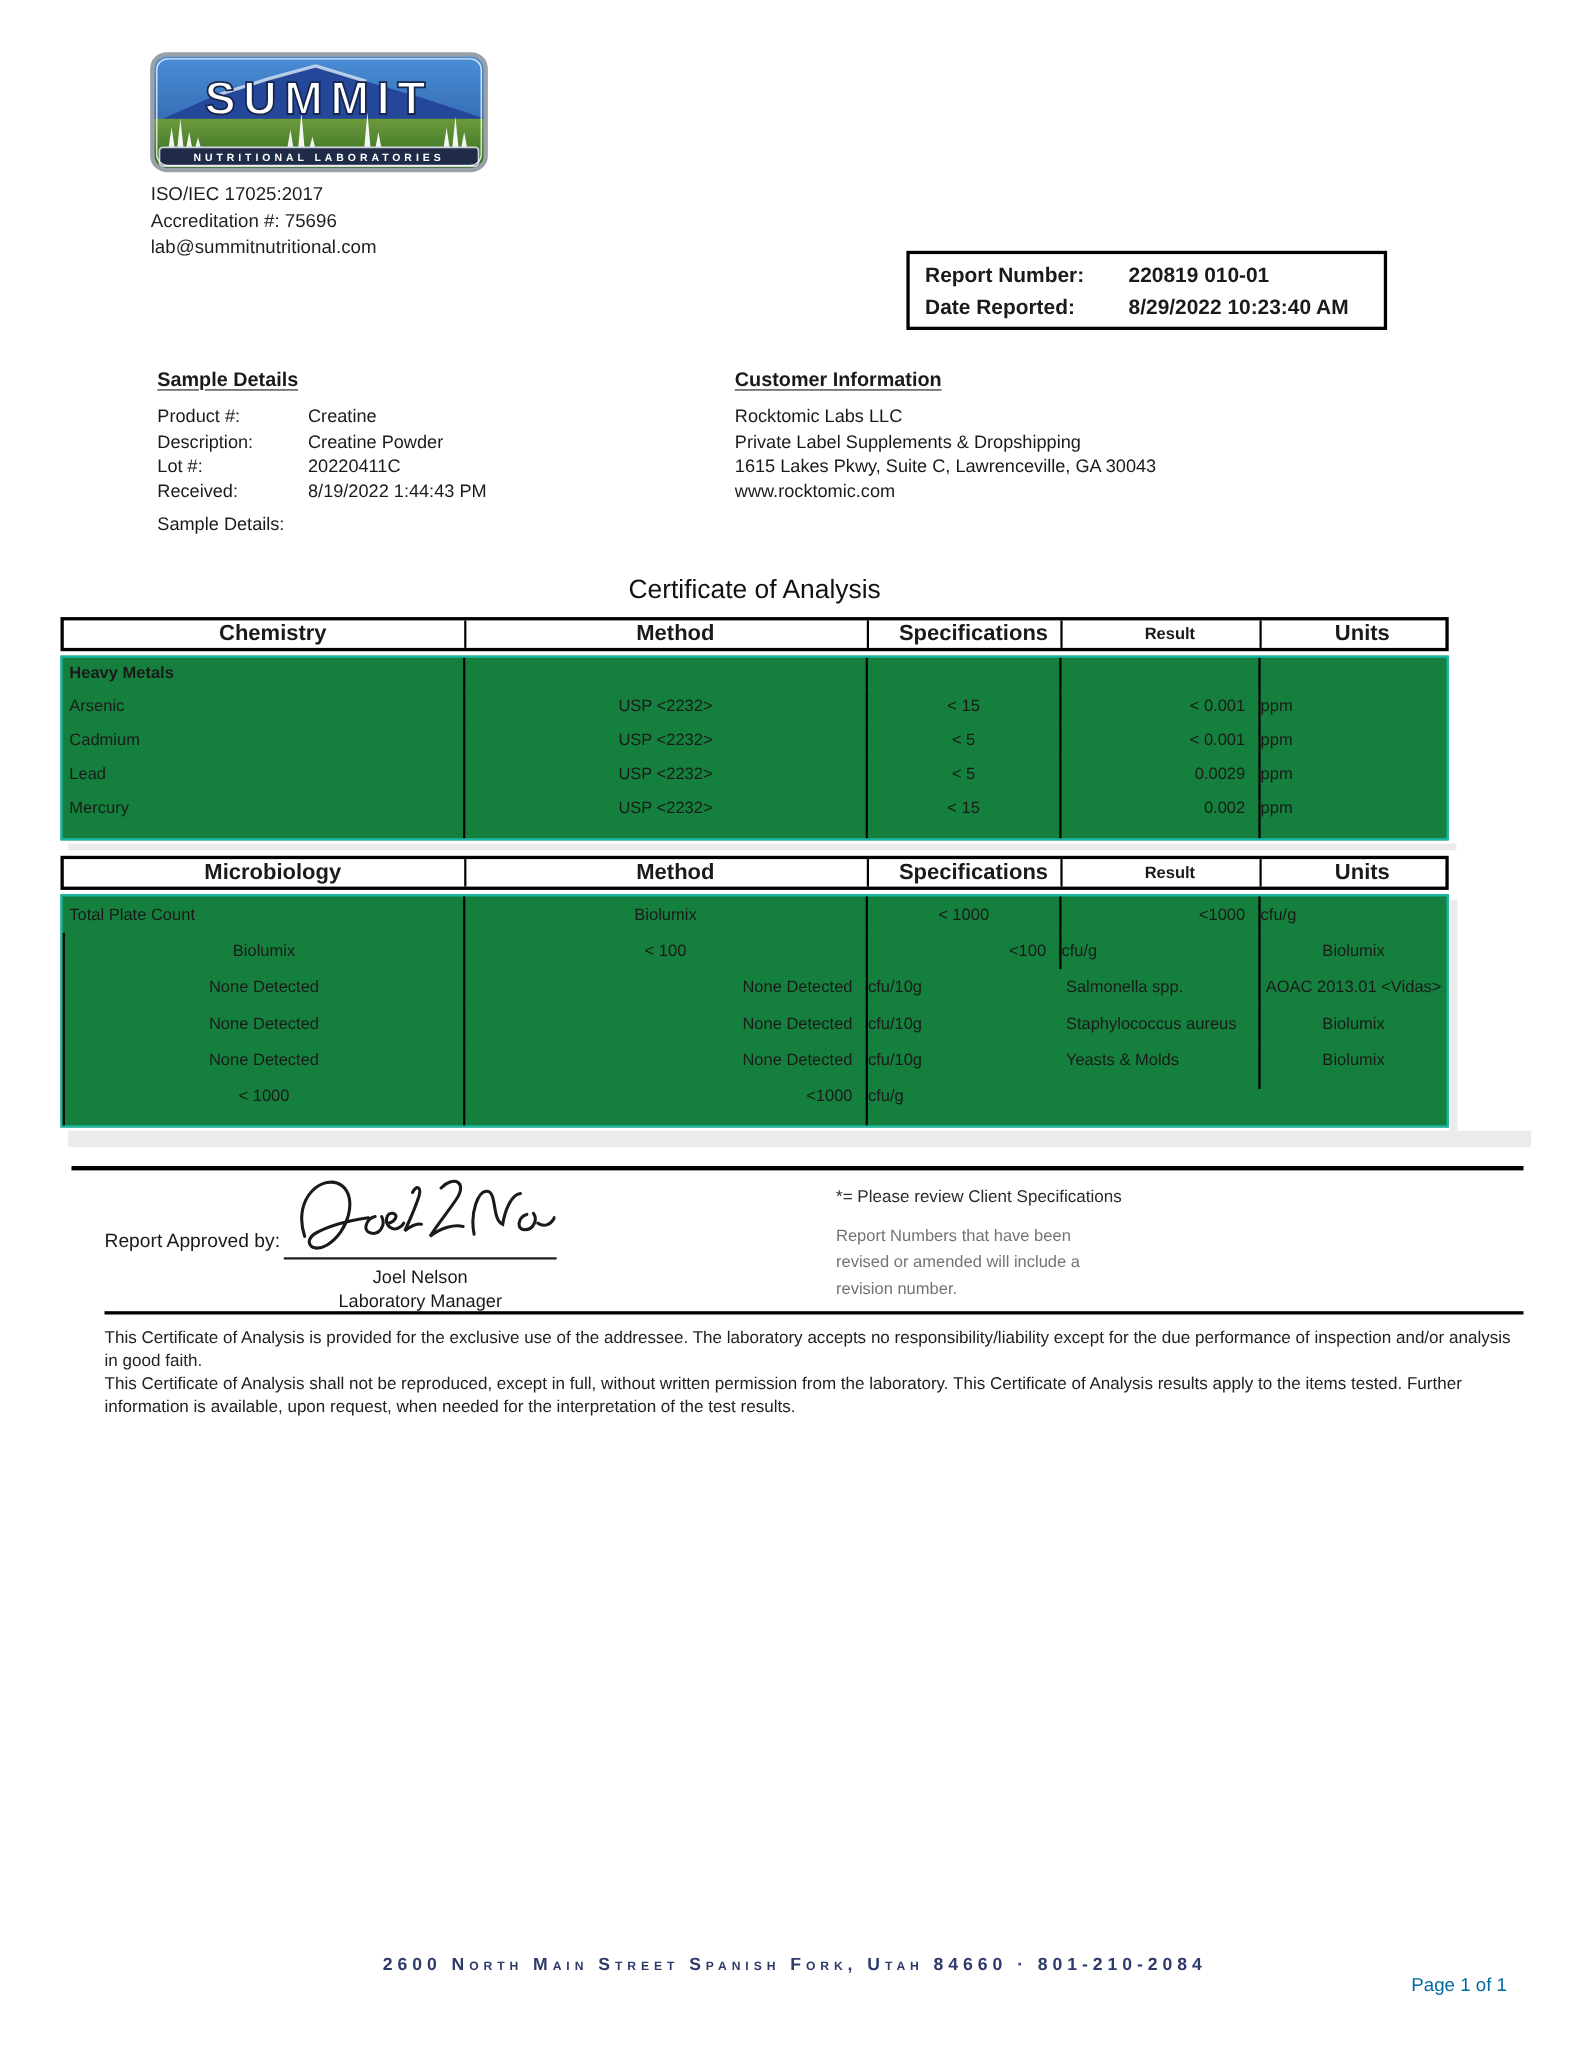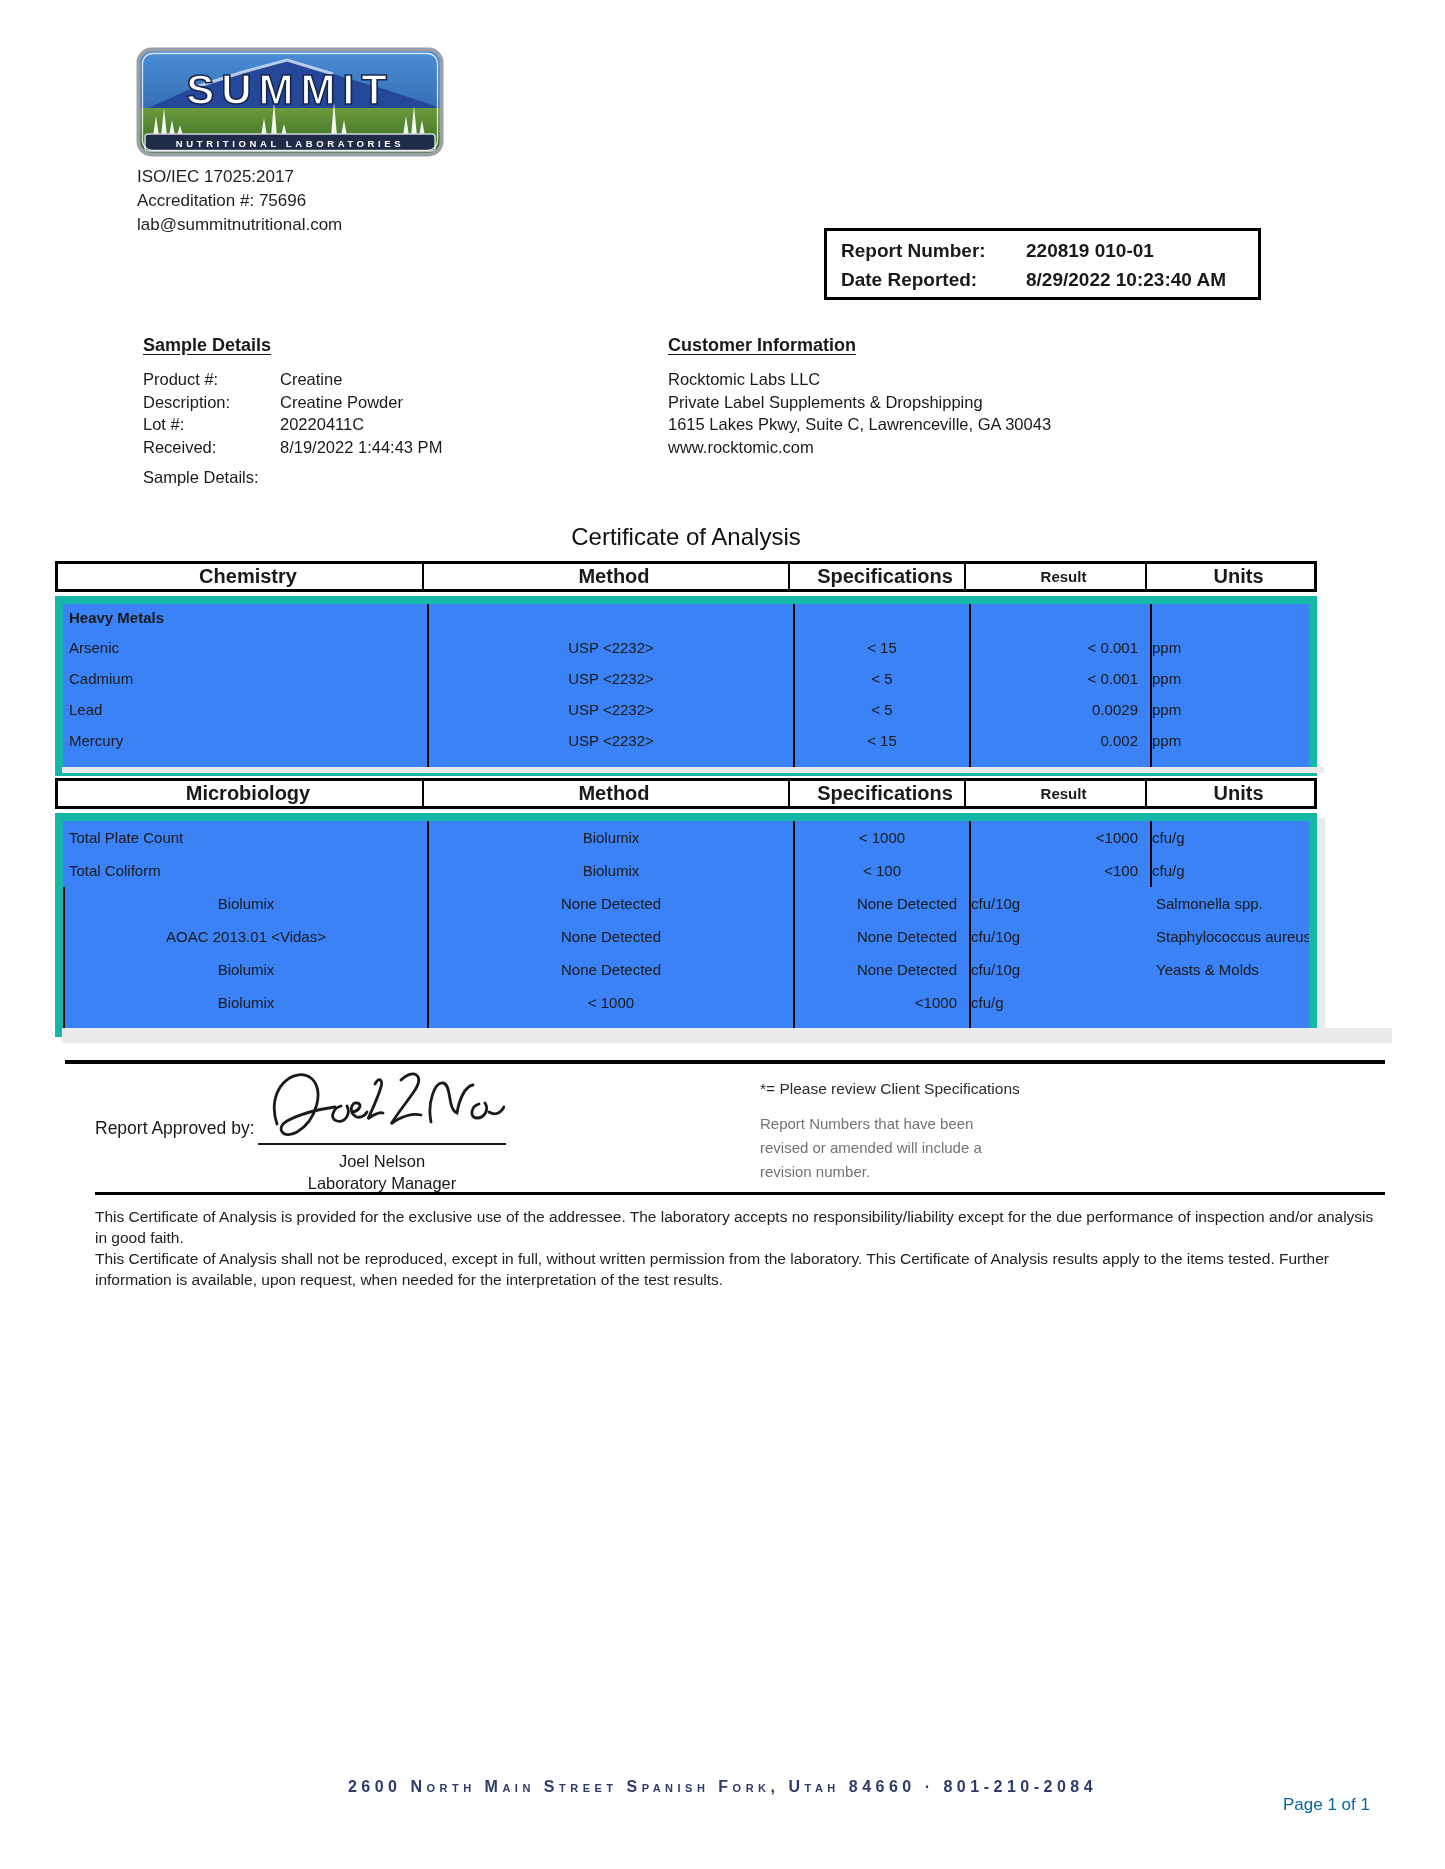--- a/index.html
+++ b/index.html
@@ -41,21 +41,21 @@
     display:grid; grid-template-columns:364px 366px 176px 181px auto;
     border:3px solid #000; height:31px; background:#fff;
   }
   .tbl-head .th {
     display:flex; align-items:center; justify-content:center;
     font-weight:bold; font-size:20px; border-left:2px solid #000;padding-left:16px;
   }
   .tbl-head .th:first-child { border-left:none; }
   .tbl-head .th.small { font-size:15px; }
   .tbl-body {
-    margin-top:4px; border:8px solid #14b8a6; background:#3b82f6;
+    margin-top:4px; border:2px solid #14b8a6; background:#15803d;
     display:grid; grid-template-columns:364px 366px 176px 181px auto;
   }
   .c { border-left:2px solid #000; font-size:15px; height:31px; line-height:31px; white-space:nowrap; overflow:hidden; }
   .c.col1 { border-left:none; padding-left:6px; }
   .c.col2, .c.col3 { text-align:center; }
   .c.col4 { text-align:right; padding-right:12px; }
   .c.col5 { }
   .c.section { font-weight:bold; height:28px; line-height:28px; }
   .c.filler { height:12px; }
   .micro .c { height:33px; line-height:33px; }
@@ -234,21 +234,20 @@
     <div class="th small">Result</div>
     <div class="th">Units</div>
   </div>
   <div class="tbl-body">
     <div class="c col1">Total Plate Count</div>
     <div class="c col2">Biolumix</div>
     <div class="c col3">&lt; 1000</div>
     <div class="c col4">&lt;1000</div>
     <div class="c col5">cfu/g</div>
 
-    <div class="c col1">Total Coliform</div>
     <div class="c col2">Biolumix</div>
     <div class="c col3">&lt; 100</div>
     <div class="c col4">&lt;100</div>
     <div class="c col5">cfu/g</div>
 
     <div class="c col2">Biolumix</div>
     <div class="c col3">None Detected</div>
     <div class="c col4">None Detected</div>
     <div class="c col5">cfu/10g</div>
 

